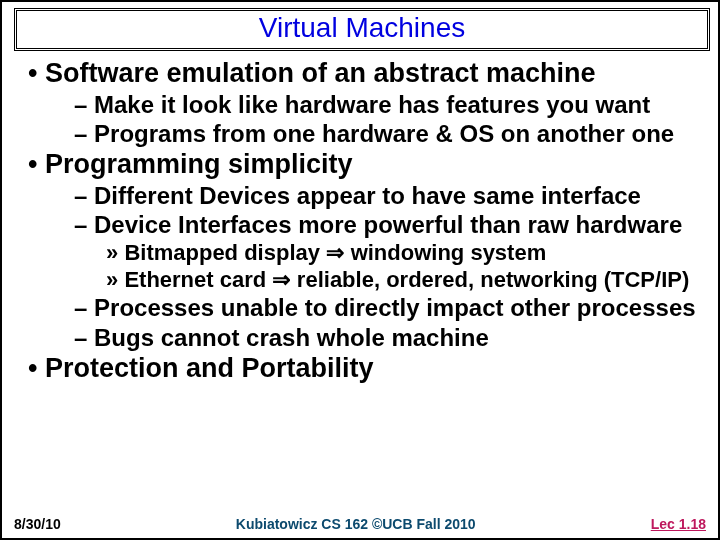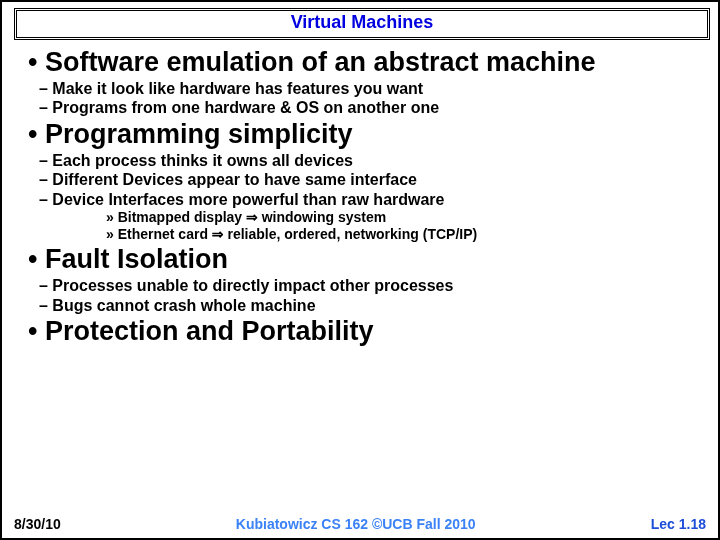--- a/index.html
+++ b/index.html
@@ -22,57 +22,57 @@
   }
   .title-box {
     border: 3px double #000;
     padding: 2px 0 4px 0;
     text-align: center;
     margin: 0 auto 6px auto;
     width: 690px;
   }
   .title-text {
     color: #0000e0;
-    font-size: 18px;
-    font-weight: bold;
+    font-size: 28px;
+    font-weight: normal;
     line-height: 1.1;
   }
   .content {
     font-weight: bold;
     line-height: 1.22;
   }
   .lvl1 {
     font-size: 27px;
     margin: 0 0 0 14px;
   }
   .lvl2 {
-    font-size: 16px;
-    margin: 0 0 0 25px;
+    font-size: 24px;
+    margin: 0 0 0 60px;
   }
   .lvl3 {
-    font-size: 14px;
+    font-size: 22px;
     margin: 0 0 0 92px;
   }
   .arrow {
     font-family: "Arial", sans-serif;
   }
   .footer {
     position: absolute;
     bottom: 6px;
     left: 12px;
     right: 12px;
     display: flex;
     justify-content: space-between;
     align-items: flex-end;
     font-size: 14px;
     font-weight: bold;
   }
   .footer .left  { color: #000; }
-  .footer .center{ color: #3b82f6; flex: 1; text-align: center; }
-  .footer .right { color: #1d4ed8; }
+  .footer .center{ color: #0c4a6e; flex: 1; text-align: center; }
+  .footer .right { color: #be185d; text-decoration: underline; }
 </style>
 </head>
 <body>
 
 <div class="slide">
 
   <div class="title-box">
     <span class="title-text">Virtual Machines</span>
   </div>
 
@@ -90,43 +90,35 @@
       <span>–</span>
       <span>Programs from one hardware &amp; OS on another one</span>
     </div>
 
     <div class="lvl1">
       <span>•</span>
       <span>Programming simplicity</span>
     </div>
     <div class="lvl2">
       <span>–</span>
-      <span>Each process thinks it owns all devices</span>
-    </div>
-    <div class="lvl2">
-      <span>–</span>
       <span>Different Devices appear to have same interface</span>
     </div>
     <div class="lvl2">
       <span>–</span>
       <span>Device Interfaces more powerful than raw hardware</span>
     </div>
     <div class="lvl3">
       <span>»</span>
       <span>Bitmapped display </span><span class="arrow">⇒</span><span> windowing system</span>
     </div>
     <div class="lvl3">
       <span>»</span>
       <span>Ethernet card </span><span class="arrow">⇒</span><span> reliable, ordered, networking (TCP/IP)</span>
     </div>
 
-    <div class="lvl1">
-      <span>•</span>
-      <span>Fault Isolation</span>
-    </div>
     <div class="lvl2">
       <span>–</span>
       <span>Processes unable to directly impact other processes</span>
     </div>
     <div class="lvl2">
       <span>–</span>
       <span>Bugs cannot crash whole machine</span>
     </div>
 
     <div class="lvl1">

